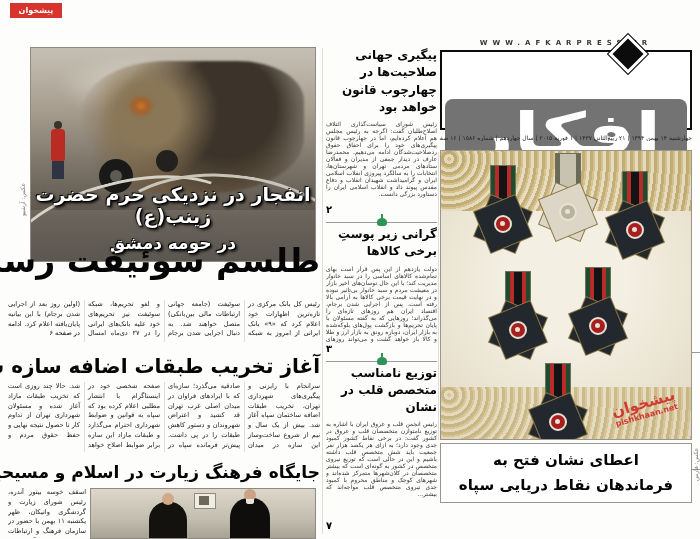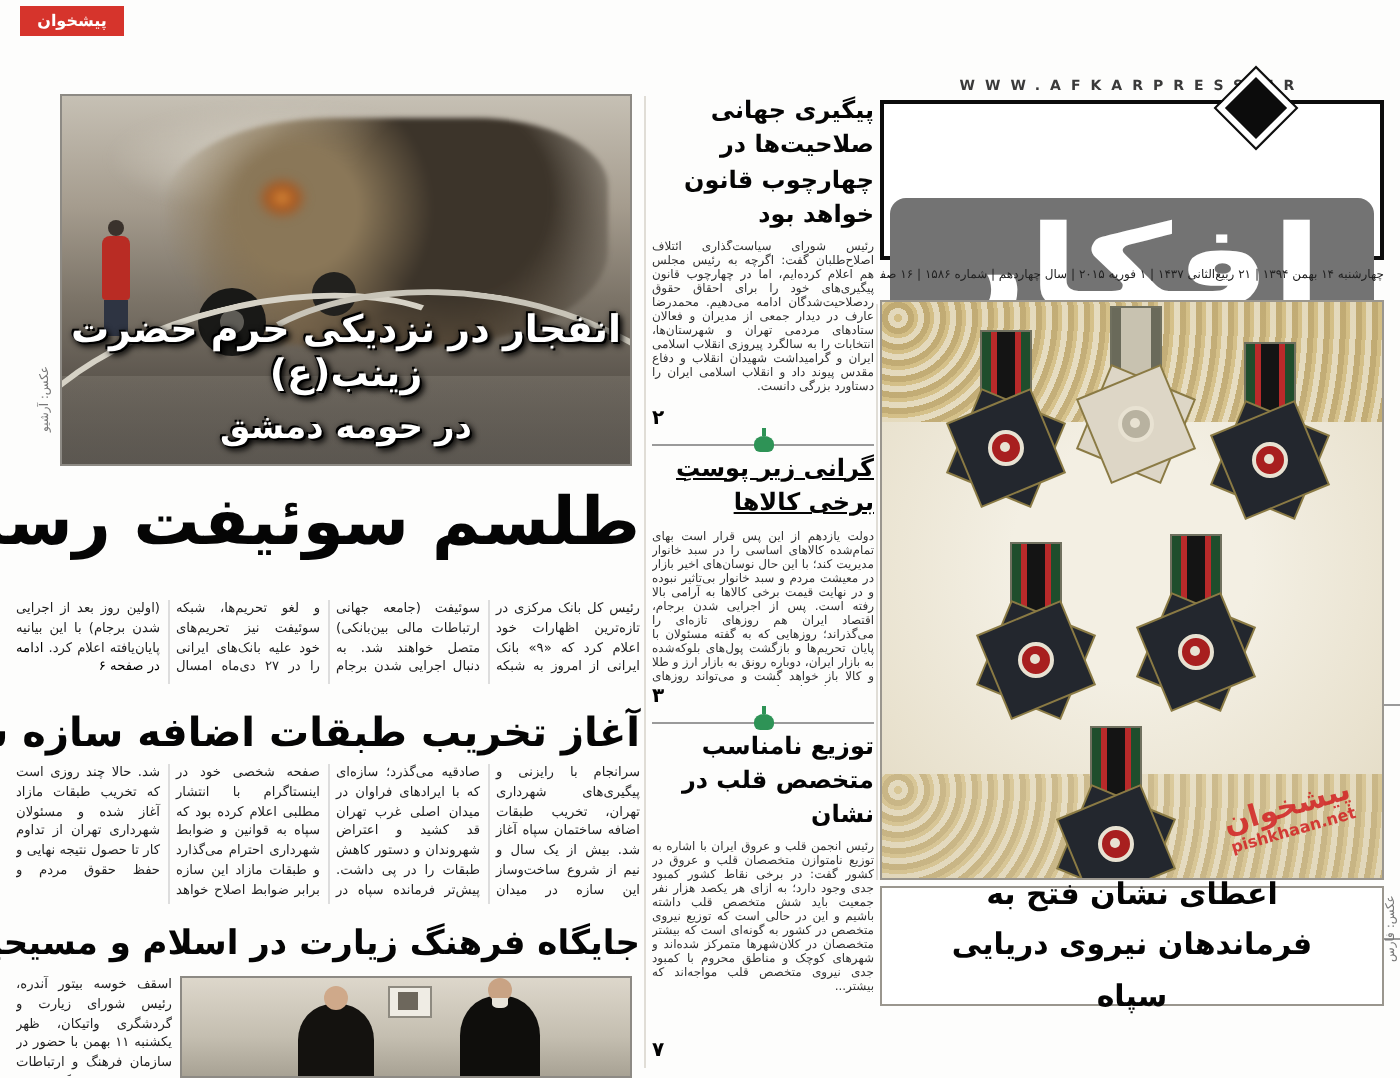--- a/index.html
+++ b/index.html
@@ -5,21 +5,21 @@
   html,body{margin:0;padding:0;background:#ffffff;}
   #page{position:relative;width:700px;height:539px;background:#fdfdfc;overflow:hidden;
         font-family:"DejaVu Sans",sans-serif;direction:rtl;}
   .abs{position:absolute;}
 
   
   #stamp{left:10px;top:3px;width:52px;height:15px;background:#d6342c;color:#fff;
          font-size:8px;font-weight:700;line-height:15px;text-align:center;}
 
   
-  #photo1{left:30px;top:47px;width:286px;height:186px;border:1px solid #8d8a84;
+  #photo1{left:30px;top:47px;width:286px;height:215px;border:1px solid #8d8a84;
           background:linear-gradient(180deg,#c6c0b4 0%,#a59c8e 30%,#7c7468 55%,#5b554d 78%,#45413c 100%);
           overflow:hidden;box-sizing:border-box;}
   .smoke{position:absolute;left:8%;top:2%;width:60%;height:30%;background:radial-gradient(closest-side,#d9d4c8,rgba(217,212,200,0));filter:blur(3px);}
   .wreck{position:absolute;left:18%;top:6%;width:78%;height:62%;
          background:radial-gradient(circle at 30% 40%,#8a7758 0 18%,rgba(0,0,0,0) 40%),
                     radial-gradient(circle at 65% 35%,#3c342a 0 30%,rgba(0,0,0,0) 60%),
                     radial-gradient(circle at 50% 70%,#6b5a44 0 35%,rgba(0,0,0,0) 70%);
          border-radius:38% 30% 42% 34%;filter:blur(1.2px);}
   .fireglow{position:absolute;left:34%;top:22%;width:26px;height:22px;background:radial-gradient(closest-side,#d98b3a,#a85820,rgba(0,0,0,0));filter:blur(2px);}
   .wheel{position:absolute;left:24%;top:52%;width:34px;height:34px;border-radius:50%;background:#191917;}
@@ -73,21 +73,21 @@
   #mid{left:326px;top:44px;width:111px;}
   #marker{height:13px;border-top:1px solid #bbb;padding-top:2px;position:relative;}
   #marker .mlabel{display:block;text-align:center;font-size:7.5px;color:#666;}
   .reader-icon{position:absolute;left:0;top:2px;width:8px;height:9px;background:#2e9356;clip-path:polygon(50% 0,100% 100%,0 100%);}
   .reader-icon::before{content:"";position:absolute;left:2.5px;top:-3px;width:3px;height:3px;background:#c23a2e;}
   .mid-h{font-size:12px;line-height:1.45;font-weight:900;color:#050505;text-align:right;margin-top:3px;}
   #h-a1{min-height:54px;}
   .mid-b{font-size:6px;line-height:7px;text-align:justify;color:#333;overflow:hidden;margin-top:3px;}
   #b-a1{height:84px;}
   .pnum{font-size:10px;font-weight:800;color:#000;text-align:left;height:12px;line-height:12px;}
-  #h-a2{min-height:36px;text-decoration:underline;}
+  #h-a2{min-height:36px;}
   #b-a2{height:78px;}
   #h-a3{min-height:36px;}
   #b-a3{height:100px;}
 
   
   #url-line{left:440px;top:39px;width:252px;direction:ltr;text-align:center;font-size:7px;font-weight:700;
             letter-spacing:5px;color:#3a3a3a;white-space:nowrap;}
   #logo-box{left:440px;top:50px;width:252px;height:80px;border:2px solid #0c0c0c;background:#fff;box-sizing:border-box;padding:3px;}
   #logo-green{width:100%;height:100%;background:#737373;border-radius:8px;display:flex;align-items:center;justify-content:center;overflow:hidden;margin-top:44px;}
   #logo-green .logotxt{color:#fff;font-size:52px;font-weight:900;line-height:1;transform:scale(1.45,1.08);transform-origin:center;}
@@ -240,16 +240,16 @@
         <div class="star">
           <div class="gem"></div>
         </div>
       </div>
     <div id="wmark" class="abs">
       <span class="wfa">پیشخوان</span>
       <span class="wen">pishkhaan.net</span>
     </div>
   </div>
 
-  <div id="mcaption" class="abs">اعطای نشان فتح به فرماندهان نیروی دریایی سپاه</div>
+  <div id="mcaption" class="abs">اعطای نشان فتح به فرماندهان نقاط دریایی سپاه</div>
   <div id="credit-right" class="abs vcredit">عکس: فارس</div>
 
 </div>
 
 </body></html>

